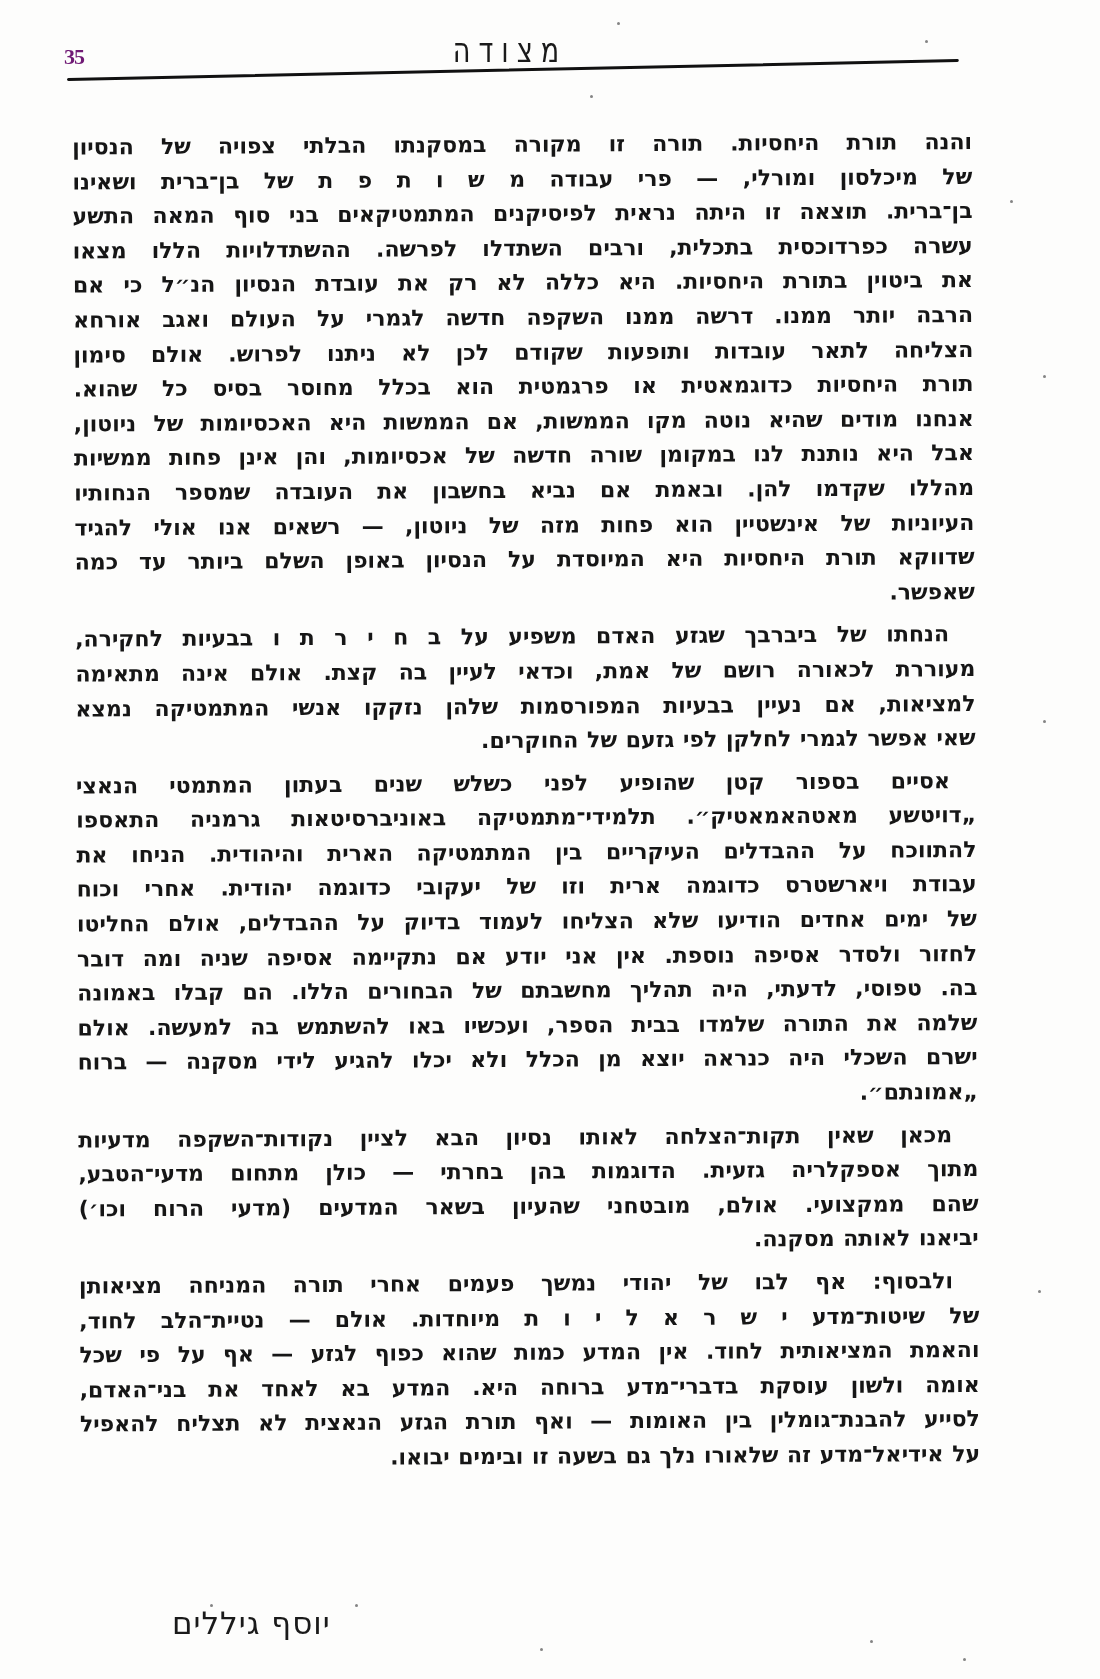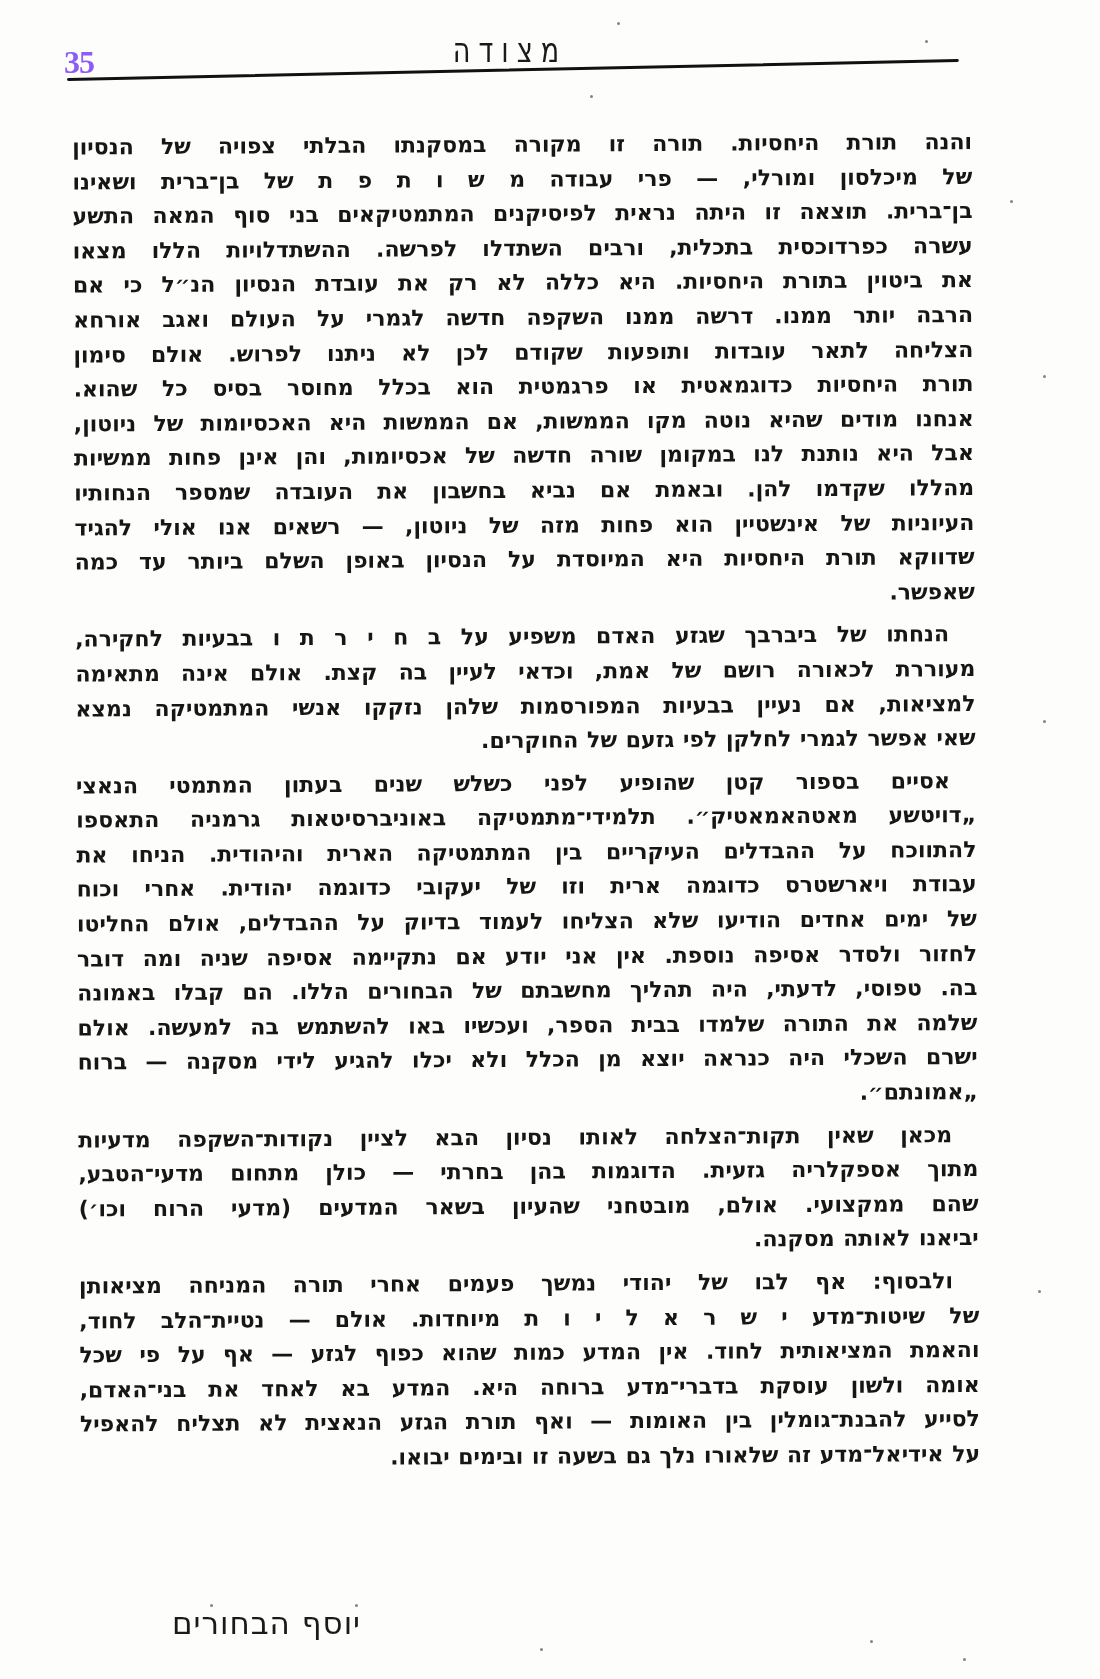--- a/index.html
+++ b/index.html
@@ -20,24 +20,24 @@
       left: 0; top: 0;
       width: 1100px;
       height: 1679px;
       background: #fdfdfc;
     }
     .page-number {
       position: absolute;
       left: 64px;
       top: 44px;
       font-family: "Liberation Serif", serif;
-      font-size: 32px;
+      font-size: 22px;
       font-weight: bold;
       letter-spacing: -1px;
-      color: #8b5cf6;
+      color: #701a75;
     }
     .running-head {
       position: absolute;
       left: 400px;
       top: 30px;
       width: 220px;
       text-align: center;
       direction: rtl;
       font-family: "DejaVu Sans", sans-serif;
       font-size: 34px;
@@ -173,21 +173,21 @@
     <div>
       <span class="line indent">ולבסוף: אף לבו של יהודי נמשך פעמים אחרי תורה המניחה מציאותן</span>
       <span class="line">של שיטות־מדע  י ש ר א ל י ו ת  מיוחדות. אולם — נטיית־הלב לחוד,</span>
       <span class="line">והאמת המציאותית לחוד. אין המדע כמות שהוא כפוף לגזע — אף על פי שכל</span>
       <span class="line">אומה ולשון עוסקת בדברי־מדע ברוחה היא. המדע בא לאחד את בני־האדם,</span>
       <span class="line">לסייע להבנת־גומלין בין האומות — ואף תורת הגזע הנאצית לא תצליח להאפיל</span>
       <span class="line last">על אידיאל־מדע זה שלאורו נלך גם בשעה זו ובימים יבואו.</span>
     </div>
   </div>
 
-  <div class="signature">יוסף הבחורים</div>
+  <div class="signature">יוסף גיללים</div>
 
   <span class="speck" style="left:617px;top:22px;"></span>
   <span class="speck" style="left:925px;top:40px;"></span>
   <span class="speck" style="left:590px;top:95px;"></span>
   <span class="speck" style="left:1010px;top:200px;"></span>
   <span class="speck" style="left:1043px;top:375px;"></span>
   <span class="speck" style="left:1043px;top:720px;"></span>
   <span class="speck" style="left:1038px;top:1290px;"></span>
   <span class="speck" style="left:210px;top:1604px;"></span>
   <span class="speck" style="left:355px;top:1604px;"></span>

